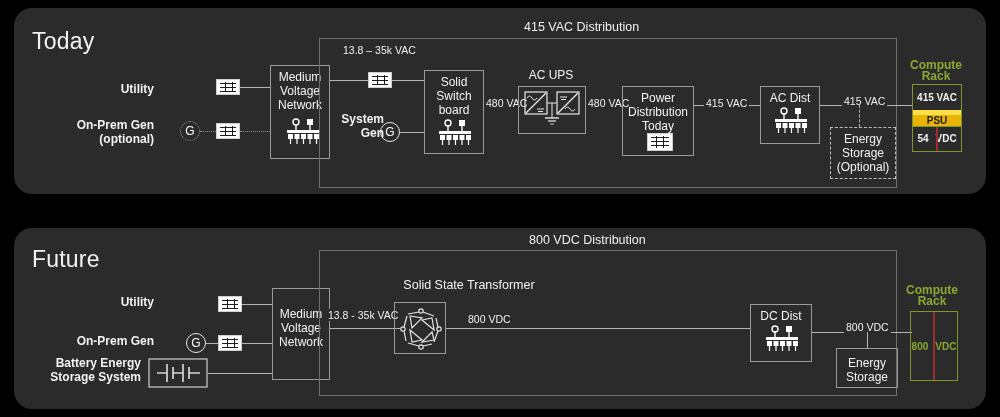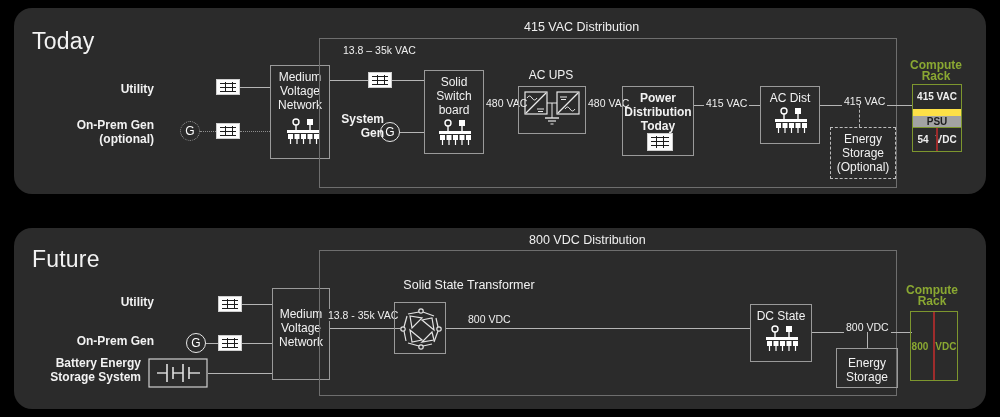--- a/index.html
+++ b/index.html
@@ -150,23 +150,23 @@
   }
   .rack-cell {
     flex: 1;
     display: flex; align-items: center; justify-content: center;
     color: #efefef;
     font-size: 10px;
     font-weight: bold;
     position: relative;
   }
   .rack-cell.psu {
-    background: #a3a3a3;
+    background: #eab308;
     color: #1d1d1d;
-    border-top: 7px solid #fde047;
+    border-top: 5px solid #fde047;
     border-bottom: 1px solid #7d962e;
     flex: 0 0 15px;
   }
   .rack-redline {
     position: absolute;
     width: 2px;
     background: #9e2c2c;
   }
   .rack-olive { color: #8aa832; font-weight: bold; font-size: 10px; }
   .rack-split { display:flex; width:100%; justify-content:center; gap:7px; }
@@ -294,21 +294,21 @@
         <line x1="30" y1="13" x2="30" y2="28" stroke="#e8e8e8" stroke-width="1"></line>
         <line x1="23" y1="28" x2="37" y2="28" stroke="#e8e8e8" stroke-width="1.4"></line>
         <line x1="26" y1="31" x2="34" y2="31" stroke="#e8e8e8" stroke-width="1.2"></line>
         <line x1="28.5" y1="34" x2="31.5" y2="34" stroke="#e8e8e8" stroke-width="1"></line>
       </svg>
     </div>
 
     <div class="wire h" style="left:572px; top:97px; width:36px;"></div>
     <div class="wire-label" style="left:572px; top:89px;">480 VAC</div>
 
-    <div class="box" style="left:608px; top:78px; width:72px; height:70px;font-weight:bold;">
+    <div class="box" style="left:608px; top:78px; width:72px; height:70px;">
       <span class="box-label">Power</span>
       <span class="box-label">Distribution</span>
       <span class="box-label">Today</span>
       <div class="xfmr" style="left:24px; top:46px; width:26px; height:18px;">
           <i></i>
           <i></i>
           <i></i>
         </div>
     </div>
 
@@ -442,21 +442,21 @@
           <line x1="8" y1="35" x2="6" y2="25"></line>
           <line x1="6" y1="21" x2="9" y2="10"></line>
         </g>
       </svg>
     </div>
 
     <div class="wire h" style="left:432px; top:100px; width:304px;"></div>
     <div class="wire-label" style="left:452px; top:85px;">800 VDC</div>
 
     <div class="box" style="left:736px; top:76px; width:62px; height:58px;">
-      <span class="box-label">DC State</span>
+      <span class="box-label">DC Dist</span>
       <svg class="svg-ico" style="left:13px; top:20px;" width="36" height="30" viewBox="0 0 36 30">
         <circle cx="11" cy="4" r="3" fill="none" stroke="#fff" stroke-width="1.4"></circle>
         <line x1="11" y1="7" x2="11" y2="12" stroke="#fff" stroke-width="1.4"></line>
         <rect x="22" y="1" width="6" height="6" fill="#fff"></rect>
         <line x1="25" y1="7" x2="25" y2="12" stroke="#fff" stroke-width="1.4"></line>
         <rect x="2" y="12" width="32" height="3" fill="#fff"></rect>
         <g fill="#fff">
           <rect x="3" y="16" width="5" height="5"></rect>
             <line x1="5.5" y1="21" x2="5.5" y2="26" stroke="#fff" stroke-width="1.2"></line>
           <rect x="9.5" y="16" width="5" height="5"></rect>

